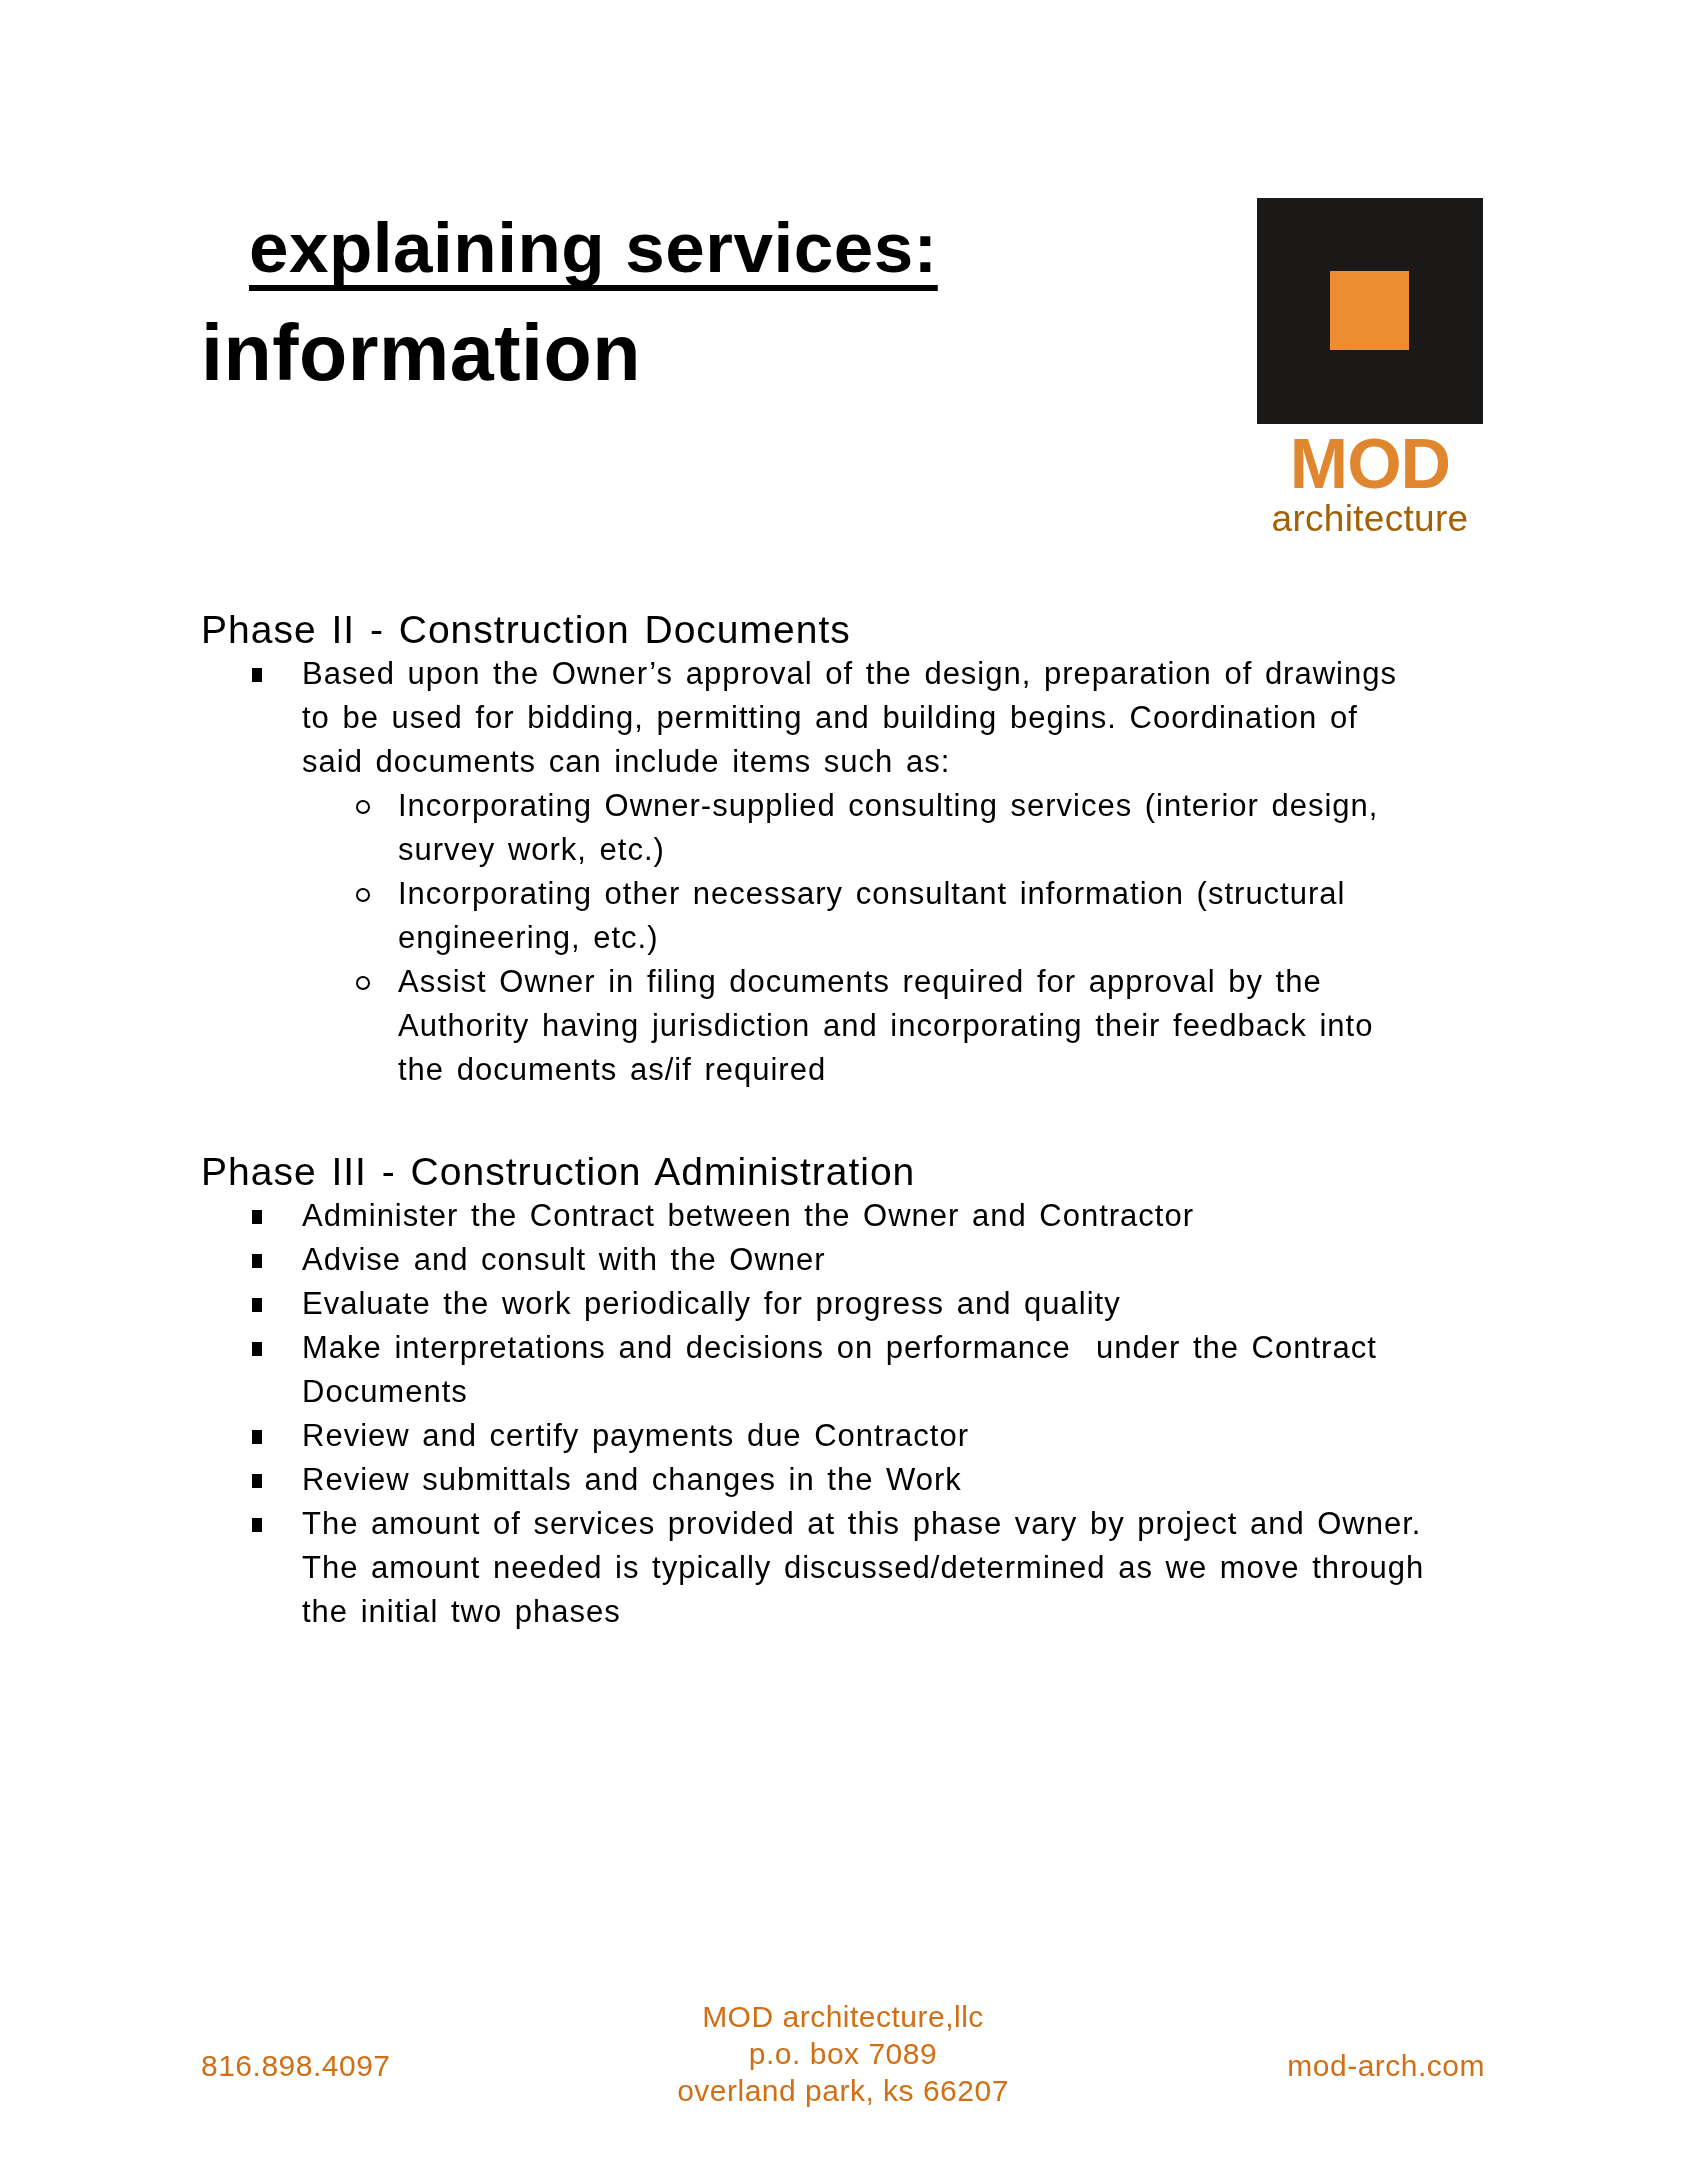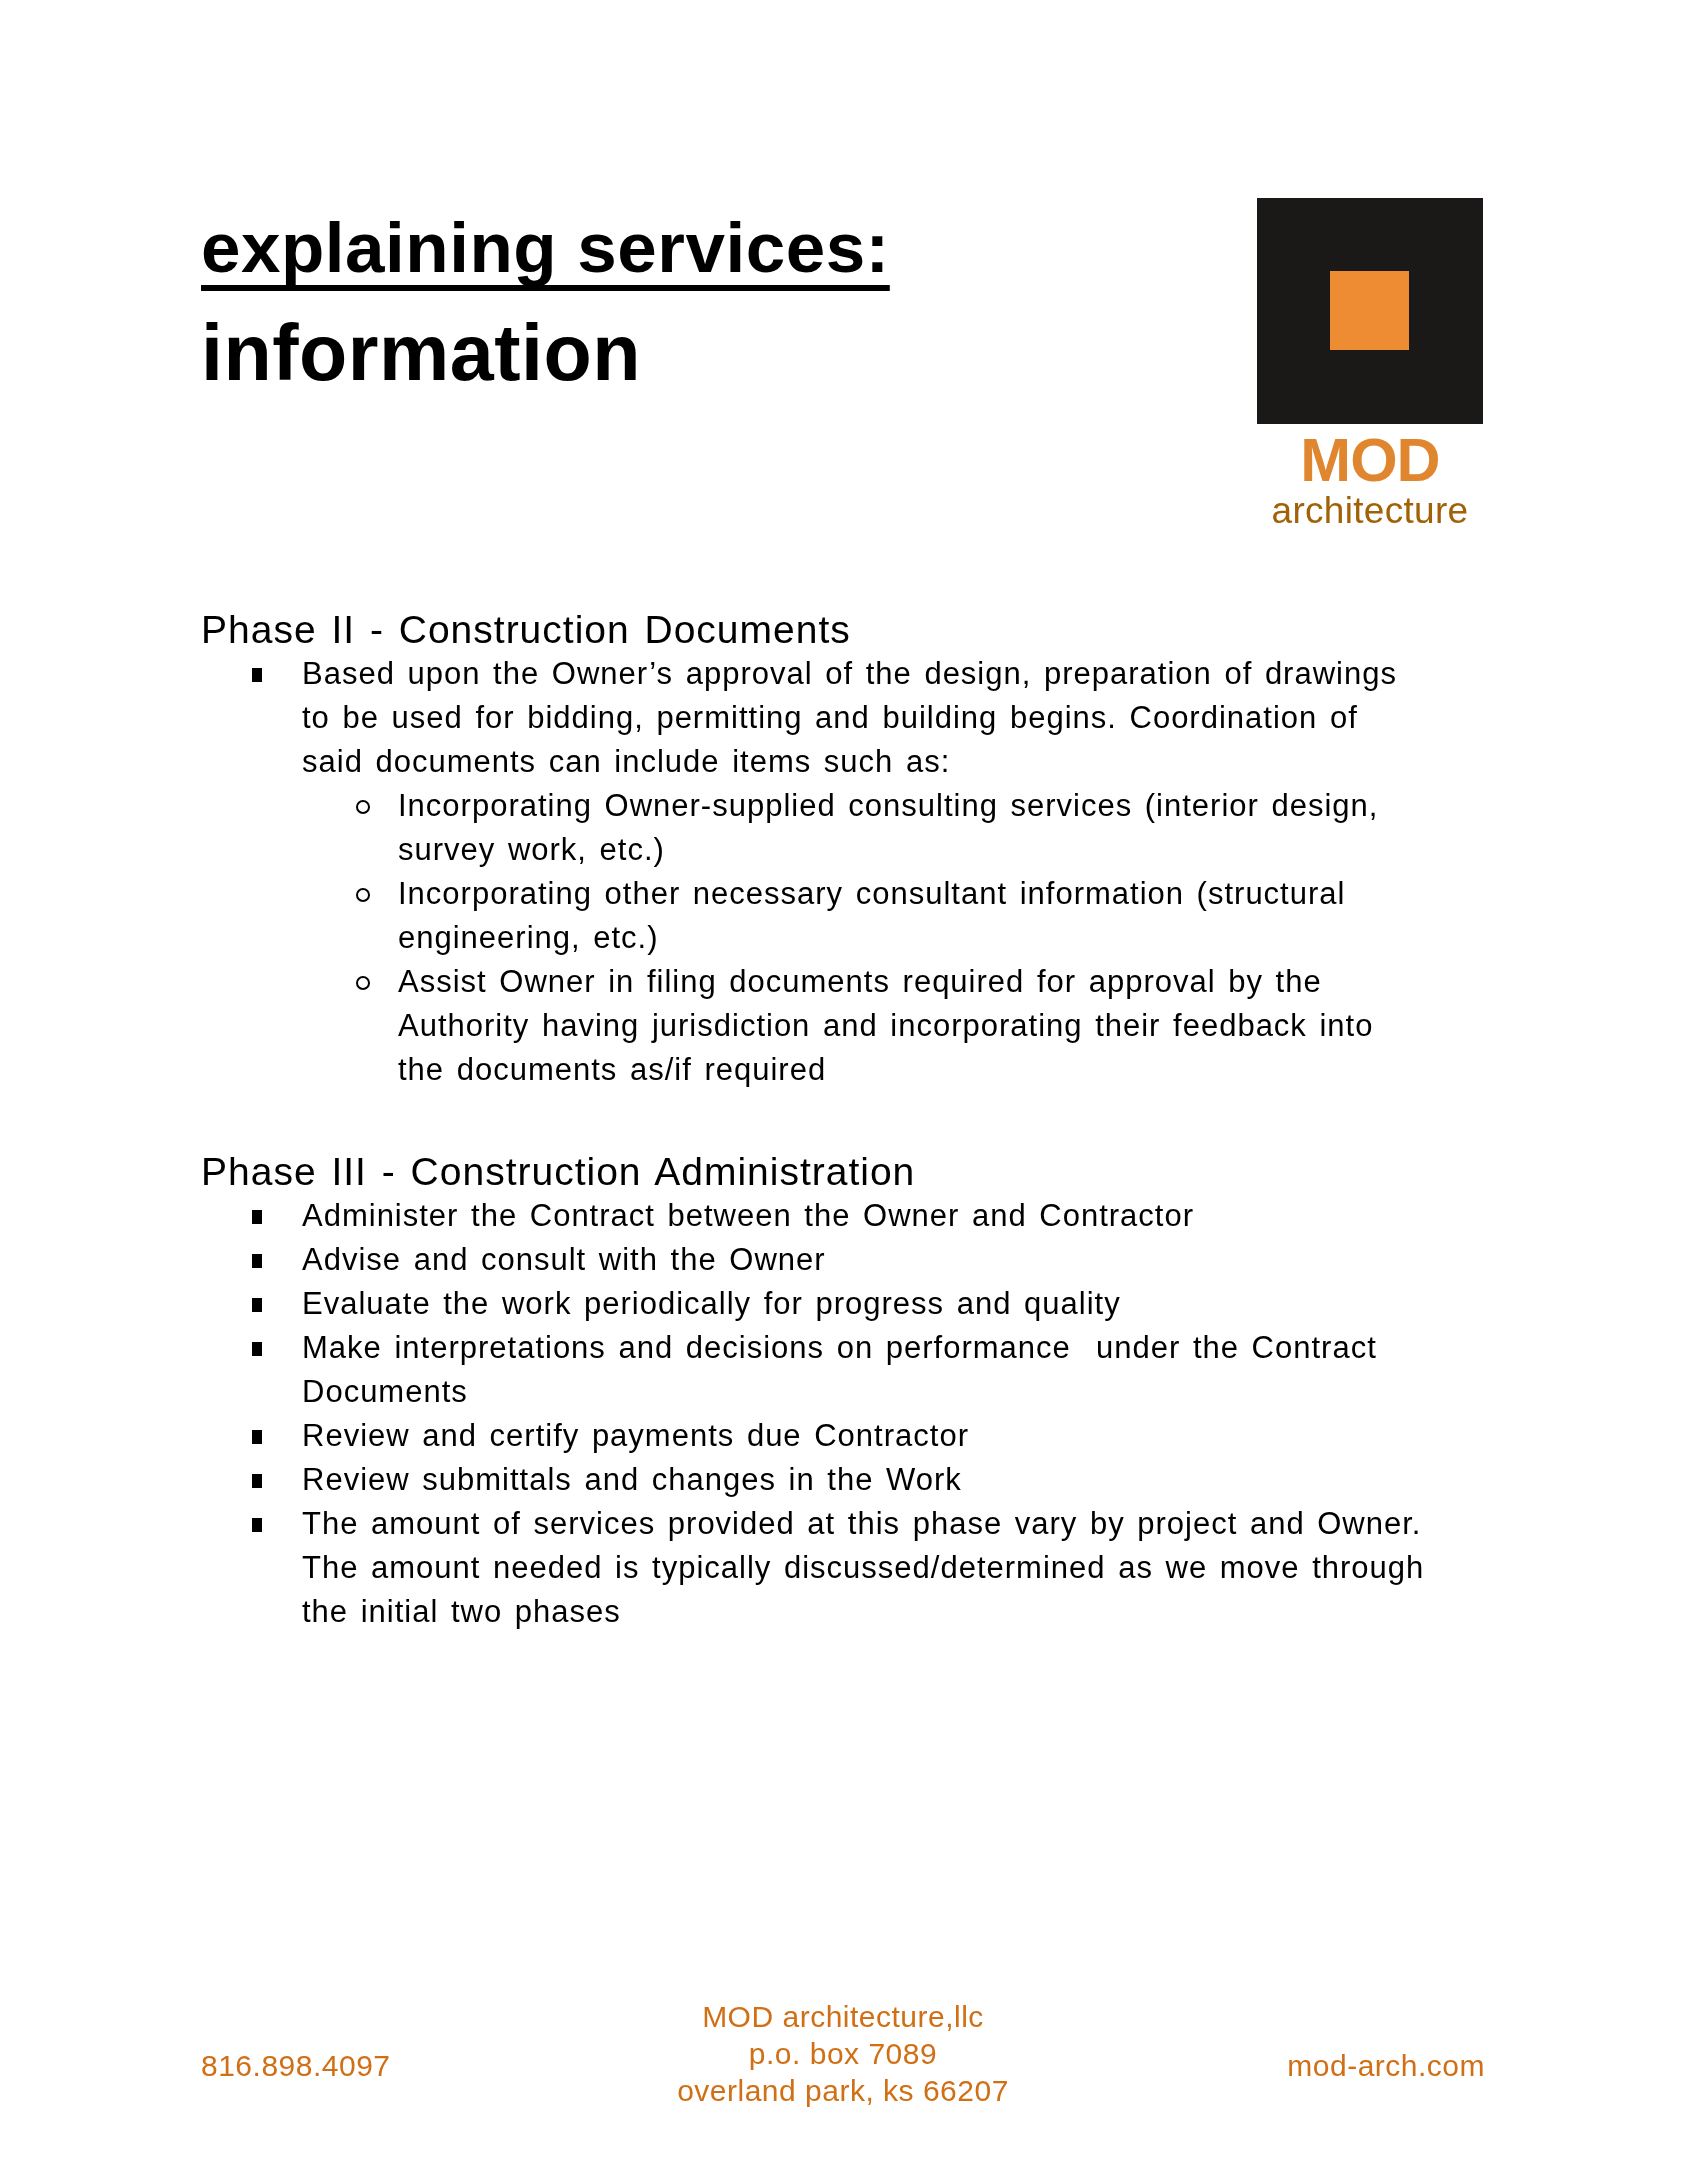--- a/index.html
+++ b/index.html
@@ -26,20 +26,21 @@
     font-weight: 700;
     line-height: 1.08;
     letter-spacing: 0.5px;
     color: #000;
   }
   .title-main .underlined {
     text-decoration: underline;
     text-decoration-thickness: 6px;
     text-underline-offset: 13px;
     text-decoration-skip-ink: none;
+    margin-left: 48px;
   }
   .title-sub {
     margin: 0;
     margin-top: 26px;
     font-size: 79px;
     font-weight: 700;
     line-height: 1.0;
     letter-spacing: 0.5px;
     color: #000;
   }
@@ -59,21 +60,21 @@
   }
   .logo-square {
     position: absolute;
     left: 73px;
     top: 73px;
     width: 79px;
     height: 79px;
   }
   .logo-mod {
     margin-top: 8px;
-    font-size: 61px;
+    font-size: 70px;
     font-weight: 700;
     line-height: 0.92;
     letter-spacing: -1px;
   }
   .logo-arch {
     margin-top: 4px;
     font-size: 37px;
     line-height: 1;
     letter-spacing: 0.3px;
   }

